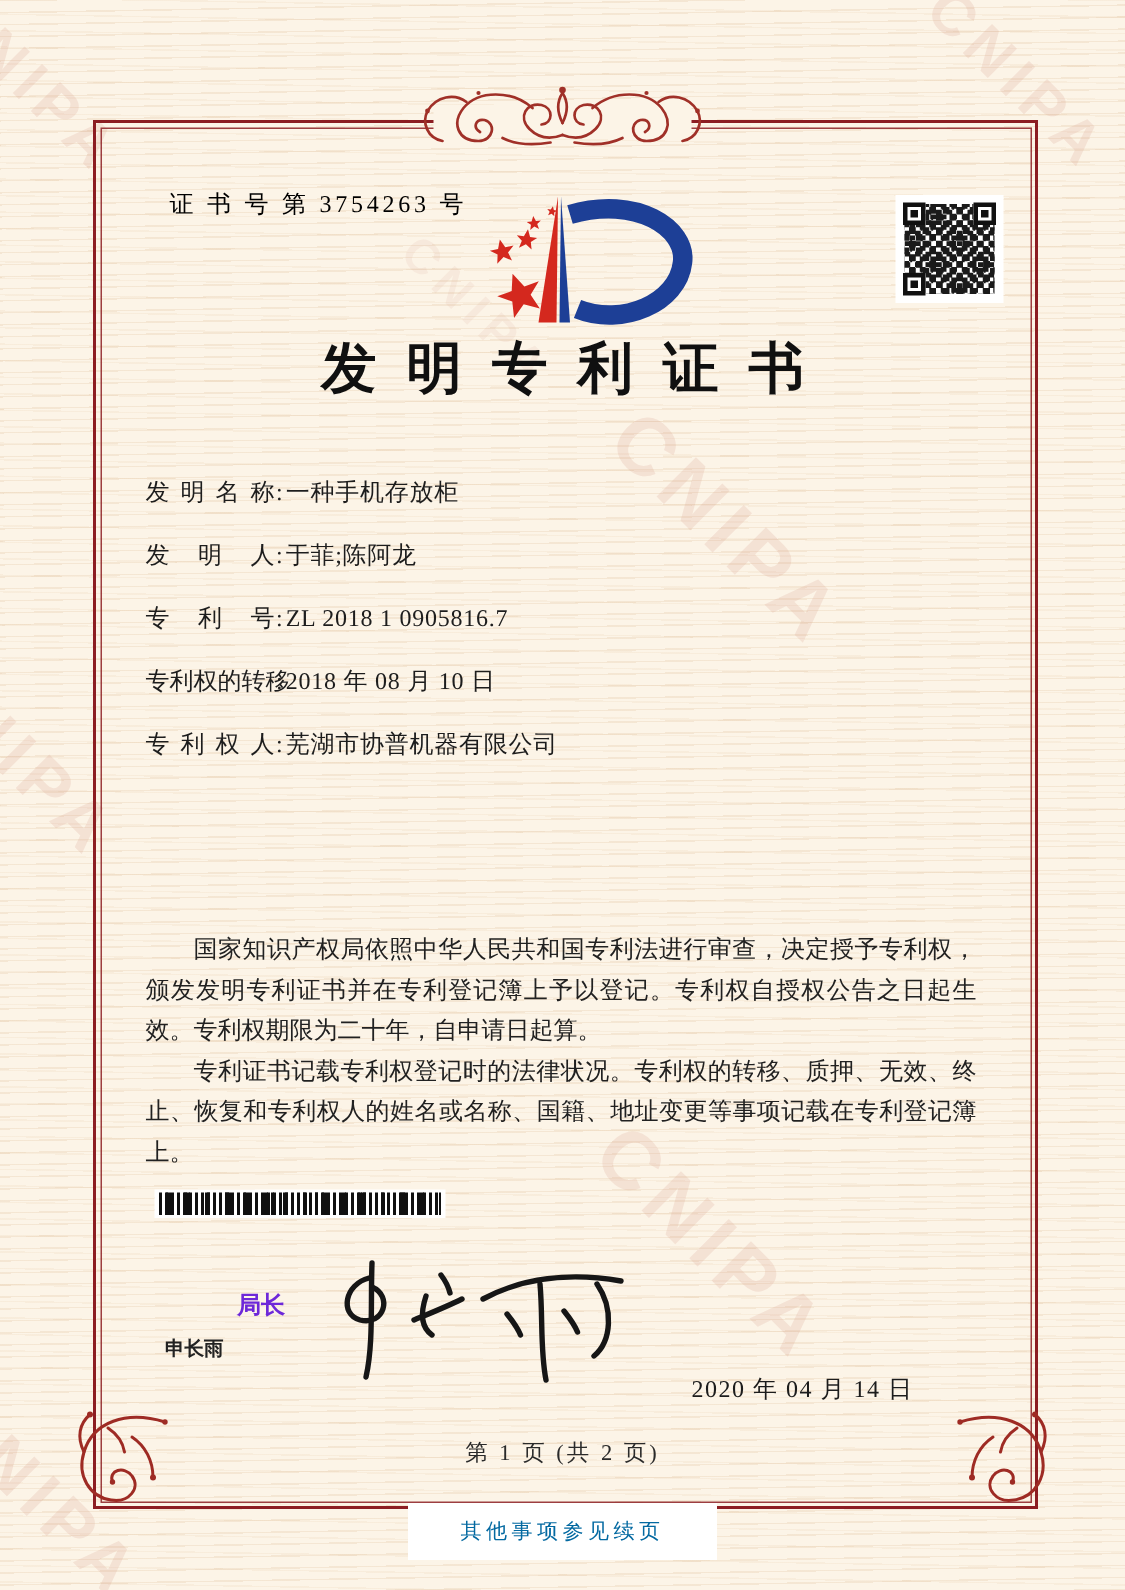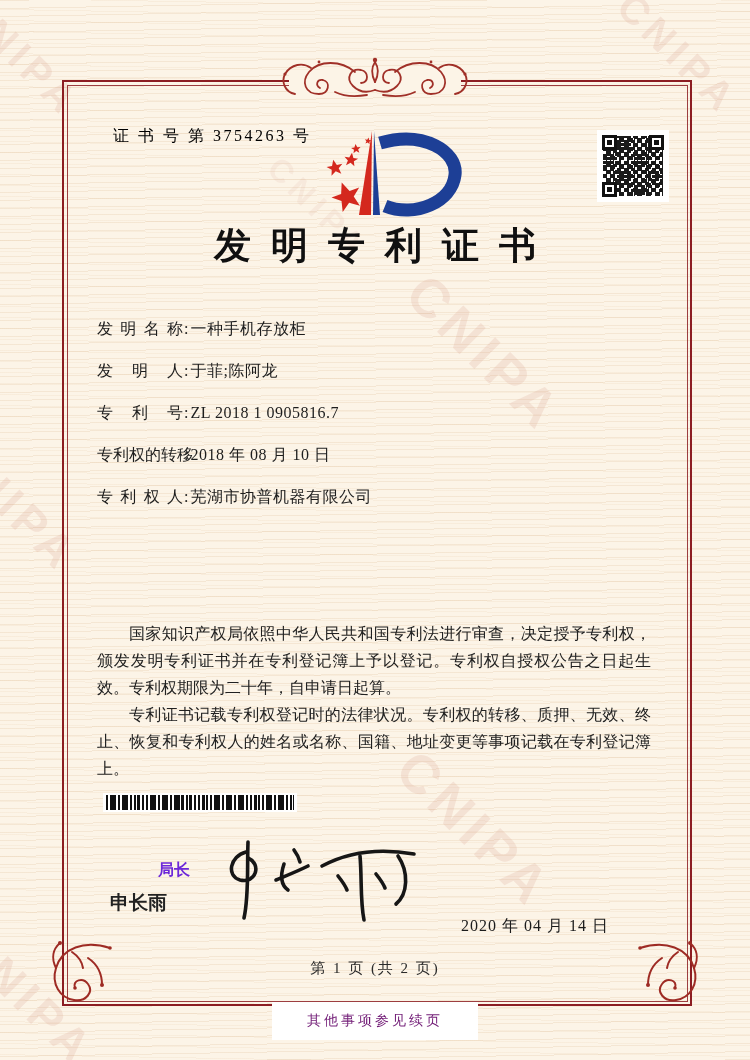--- a/index.html
+++ b/index.html
@@ -57,30 +57,30 @@
   .paras{position:absolute;left:97px;top:620px;width:554px;font-size:16px;
          line-height:27px;text-align:justify;color:#212121;}
   .paras p{margin:0;text-indent:2em;}
   .barcode{position:absolute;left:103px;top:793px;width:194px;height:19px;background:#fff;padding:2px 3px;box-sizing:border-box;}
   .bars{width:100%;height:100%;background:
      repeating-linear-gradient(90deg,#101010 0 2px,rgba(0,0,0,0) 2px 4px),
      repeating-linear-gradient(90deg,rgba(0,0,0,0) 0 5px,#101010 5px 8px,rgba(0,0,0,0) 8px 13px),
      repeating-linear-gradient(90deg,rgba(0,0,0,0) 0 17px,#101010 17px 19px,rgba(0,0,0,0) 19px 29px);}
   .sig-role{position:absolute;left:110px;top:860px;font-size:16px;font-weight:600;
             font-family:"Liberation Sans","DejaVu Sans",sans-serif;color:#6d28d9;margin-left:48px;}
-  .sig-name{position:absolute;left:110px;top:890px;font-size:19px;font-weight:600;
+  .sig-name{position:absolute;left:110px;top:890px;font-size:13px;font-weight:600;
             font-family:"Liberation Sans","DejaVu Sans",sans-serif;color:#222;}
   .sig-script{position:absolute;left:218px;top:836px;}
   .issue-date{position:absolute;left:450px;top:916px;width:170px;text-align:center;
               font-size:16px;letter-spacing:1px;color:#1c1c1c;}
   .pagenum{position:absolute;left:0;top:959px;width:100%;text-align:center;
            font-size:15px;letter-spacing:2px;color:#2a2a2a;}
   .footer-note{position:absolute;left:272px;top:1002px;width:206px;height:38px;background:#ffffff;
                z-index:4;display:flex;align-items:center;justify-content:center;
-               font-size:14px;letter-spacing:3px;color:#701a75;}
+               font-size:14px;letter-spacing:3px;color:#0369a1;}
 </style>
 </head>
 <body>
 
 <div class="page">
 
   <div class="wm wm1">CNIPA</div>
   <div class="wm wm2">CNIPA</div>
   <div class="wm wm3">CNIPA</div>
   <div class="wm wm4">CNIPA</div>

